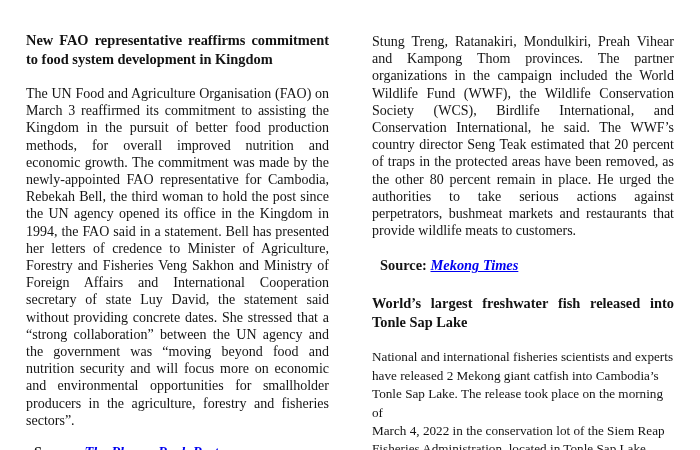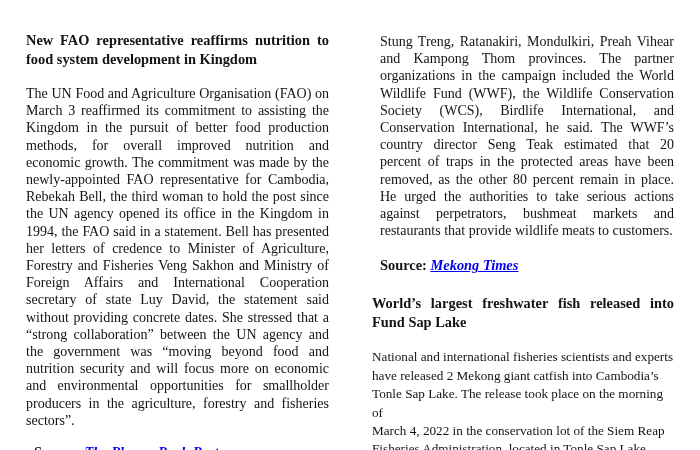--- a/index.html
+++ b/index.html
@@ -46,21 +46,20 @@
   }
   .body-justified {
     margin: 16px 0 0 0;
     font-size: 14px;
     line-height: 17.2px;
     text-align: justify;
     text-justify: inter-word;
   }
   .body-justified.first {
     margin-top: 2px;
-    margin-left: 8px;
   }
   .body-plain {
     margin: 16px 0 0 0;
     font-size: 13.2px;
     line-height: 18.4px;
     text-align: left;
     white-space: pre-line;
   }
   .source-line {
     margin-top: 15px;
@@ -84,29 +83,29 @@
   .source-line.right-src {
     margin-top: 18px;
   }
 </style>
 </head>
 <body>
 
 <div class="page">
 
   <div class="col col-left">
-    <h2 class="heading">New FAO representative reaffirms nutrition to food system development in Kingdom</h2>
+    <h2 class="heading">New FAO representative reaffirms commitment to food system development in Kingdom</h2>
     <p class="body-justified">The UN Food and Agriculture Organisation (FAO) on March 3 reaffirmed its commitment to assisting the Kingdom in the pursuit of better food production methods, for overall improved nutrition and economic growth. The commitment was made by the newly-appointed FAO representative for Cambodia, Rebekah Bell, the third woman to hold the post since the UN agency opened its office in the Kingdom in 1994, the FAO said in a statement. Bell has presented her letters of credence to Minister of Agriculture, Forestry and Fisheries Veng Sakhon and Ministry of Foreign Affairs and International Cooperation secretary of state Luy David, the statement said without providing concrete dates. She stressed that a “strong collaboration” between the UN agency and the government was “moving beyond food and nutrition security and will focus more on economic and environmental opportunities for smallholder producers in the agriculture, forestry and fisheries sectors”.</p>
     <p class="source-line"><span class="src-label">Source:</span> <a class="source-link">The Phnom Penh Post</a></p>
   </div>
 
   <div class="col col-right">
     <p class="body-justified first">Stung Treng, Ratanakiri, Mondulkiri, Preah Vihear and Kampong Thom provinces. The partner organizations in the campaign included the World Wildlife Fund (WWF), the Wildlife Conservation Society (WCS), Birdlife International, and Conservation International, he said. The WWF’s country director Seng Teak estimated that 20 percent of traps in the protected areas have been removed, as the other 80 percent remain in place. He urged the authorities to take serious actions against perpetrators, bushmeat markets and restaurants that provide wildlife meats to customers.</p>
     <p class="source-line right-src"><span class="src-label">Source:</span> <a class="source-link">Mekong Times</a></p>
-    <h2 class="heading second">World’s largest freshwater fish released into Fund Sap Lake</h2>
+    <h2 class="heading second">World’s largest freshwater fish released into Tonle Sap Lake</h2>
     <p class="body-plain">National and international fisheries scientists and experts
 have released 2 Mekong giant catfish into Cambodia’s
 Tonle Sap Lake. The release took place on the morning of
 March 4, 2022 in the conservation lot of the Siem Reap
 Fisheries Administration, located in Tonle Sap Lake,
 Sangkat Chong Kneas, Siem Reap City, Siem Reap
 Province. Dr. Zeb Hogan, a fish biologist at the University</p>
   </div>
 
 </div>

